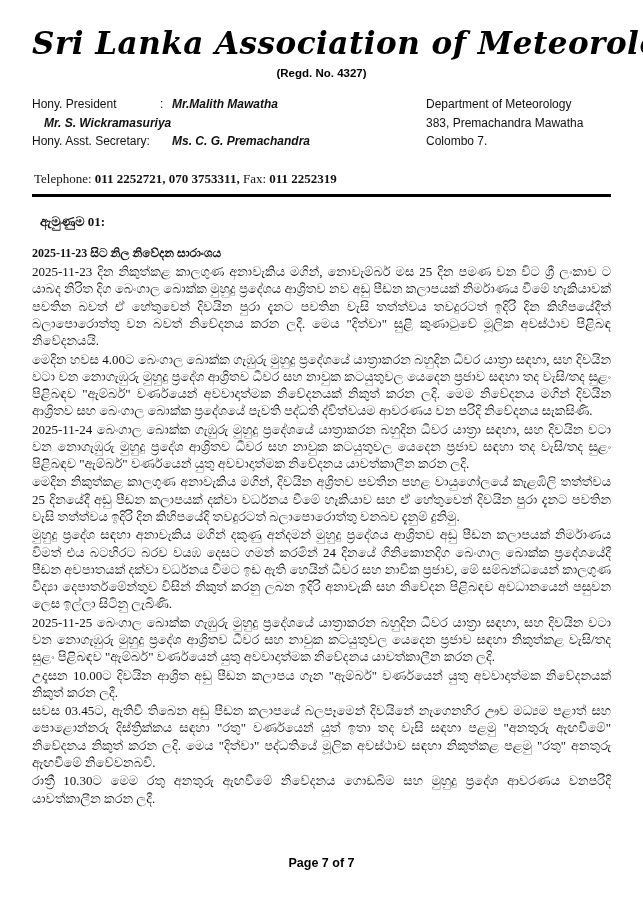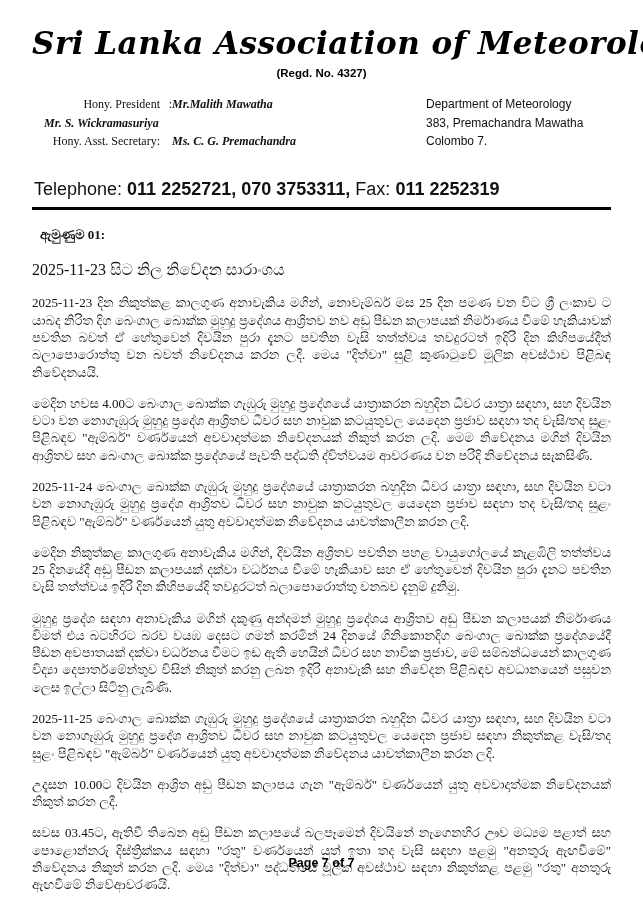--- a/index.html
+++ b/index.html
@@ -37,42 +37,41 @@
     font-size: 11.5px;
     margin-top: 7px;
     color: #000000;
   }
   .header-cols {
     display: flex;
     justify-content: space-between;
     margin-top: 16px;
   }
   .officers {
-    font-family: Liberation Serif, serif;
+    font-family: Liberation Sans, sans-serif;
     font-size: 12px;
     line-height: 1.55;
-    text-align: right;
   }
   .officer-row { display: flex; }
   .officer-label { width: 128px; flex: 0 0 auto; }
   .officer-colon { width: 12px; flex: 0 0 auto; }
   .officer-name { font-weight: bold; font-style: italic; }
   .address {
     font-family: "Liberation Sans", sans-serif;
     font-size: 12px;
     line-height: 1.55;
     width: 185px;
     font-weight: bold;
   }
   .address div { font-weight: normal; }
   .address div:first-child { font-weight: normal; }
   .telephone {
-    font-family: Liberation Sans, sans-serif;
-    font-size: 18px;
-    margin-top: 28px;
+    font-family: Liberation Serif, serif;
+    font-size: 13px;
+    margin-top: 20px;
     padding-left: 2px;
   }
   .telephone .bold { font-weight: bold; }
   .header-rule {
     border: 0;
     border-top: 3px solid #000000;
     margin: 7px 0 0 0;
     width: 100%;
   }
   
@@ -81,26 +80,26 @@
     font-size: 13px;
     line-height: 1.33;
     text-align: justify;
   }
   .attachment-heading {
     font-weight: bold;
     font-size: 13px;
     margin: 0 0 0 8px;
   }
   .summary-heading {
-    font-weight: normal;
-    font-size: 16px;
+    font-weight: bold;
+    font-size: 12px;
     margin: 16px 0 0 0;
   }
   .doc-body p {
-    margin: 14px 0 0 0;
+    margin: 1px 0 0 0;
   }
   
   .page-footer {
     position: absolute;
     left: 0;
     right: 0;
     bottom: 28px;
     text-align: center;
     font-family: "Liberation Sans", sans-serif;
     font-weight: bold;
@@ -153,21 +152,21 @@
     <div class="attachment-heading">ඇමුණුම 01:</div>
     <div class="summary-heading">2025-11-23 සිට නිල නිවේදන සාරාංශය</div>
 
     <p>2025-11-23 දින නිකුත්කළ කාලගුණ අනාවැකිය මගින්, නොවැම්බර් මස 25 දින පමණ වන විට ශ්‍රී ලංකාව ට යාබද නිරිත දිග බෙංගාල බොක්ක මුහුදු ප්‍රදේශය ආශ්‍රිතව නව අඩු පීඩන කලාපයක් නිර්මාණය වීමේ හැකියාවක් පවතින බවත් ඒ හේතුවෙන් දිවයින පුරා දැනට පවතින වැසි තත්ත්වය තවදුරටත් ඉදිරි දින කිහිපයේදීත් බලාපොරොත්තු වන බවත් නිවේදනය කරන ලදී. මෙය "දිත්වා" සුළි කුණාටුවේ මූලික අවස්ථාව පිළිබඳ නිවේදනයයි.</p>
     <p>මෙදින හවස 4.00ට බෙංගාල බොක්ක ගැඹුරු මුහුදු ප්‍රදේශයේ යාත්‍රාකරන බහුදින ධීවර යාත්‍රා සඳහා, සහ දිවයින වටා වන නොගැඹුරු මුහුදු ප්‍රදේශ ආශ්‍රිතව ධීවර සහ නාවුක කටයුතුවල යෙදෙන ප්‍රජාව සඳහා තද වැසි/තද සුළං පිළිබඳව "ඇම්බර්" වර්ණයෙන් අවවාදාත්මක නිවේදනයක් නිකුත් කරන ලදි. මෙම නිවේදනය මගින් දිවයින ආශ්‍රිතව සහ බෙංගාල බොක්ක ප්‍රදේශයේ පැවති පද්ධති ද්විත්වයම ආවරණය වන පරිදි නිවේදනය සැකසිණි.</p>
     <p>2025-11-24 බෙංගාල බොක්ක ගැඹුරු මුහුදු ප්‍රදේශයේ යාත්‍රාකරන බහුදින ධීවර යාත්‍රා සඳහා, සහ දිවයින වටා වන නොගැඹුරු මුහුදු ප්‍රදේශ ආශ්‍රිතව ධීවර සහ නාවුක කටයුතුවල යෙදෙන ප්‍රජාව සඳහා තද වැසි/තද සුළං පිළිබඳව "ඇම්බර්" වර්ණයෙන් යුතු අවවාදාත්මක නිවේදනය යාවත්කාලීන කරන ලදි.</p>
     <p>මෙදින නිකුත්කළ කාලගුණ අනාවැකිය මගින්, දිවයින අශ්‍රිතව පවතින පහළ වායුගෝලයේ කැළඹිලි තත්ත්වය 25 දිනයේදී අඩු පීඩන කලාපයක් දක්වා වර්ධනය වීමේ හැකියාව සහ ඒ හේතුවෙන් දිවයින පුරා දැනට පවතින වැසි තත්ත්වය ඉදිරි දින කිහිපයේදි තවදුරටත් බලාපොරොත්තු වනබව දැනුම් දුනිමු.</p>
     <p>මුහුදු ප්‍රදේශ සඳහා අනාවැකිය මගින් දකුණු අන්දමන් මුහුදු ප්‍රදේශය ආශ්‍රිතව අඩු පීඩන කලාපයක් නිර්මාණය විමත් එය බටහිරට බරව වයඹ දෙසට ගමන් කරමින් 24 දිනයේ ගිනිකොනදිග බෙංගාල බොක්ක ප්‍රදේශයේදී පීඩන අවපාතයක් දක්වා වර්ධනය වීමට ඉඩ ඇති හෙයින් ධීවර සහ නාවික ප්‍රජාව, මේ සම්බන්ධයෙන් කාලගුණ විද්‍යා දෙපාර්තමේන්තුව විසින් නිකුත් කරනු ලබන ඉදිරි අනාවැකි සහ නිවේදන පිළිබඳව අවධානයෙන් පසුවන ලෙස ඉල්ලා සිටිනු ලැබිණි.</p>
     <p>2025-11-25 බෙංගාල බොක්ක ගැඹුරු මුහුදු ප්‍රදේශයේ යාත්‍රාකරන බහුදින ධීවර යාත්‍රා සඳහා, සහ දිවයින වටා වන නොගැඹුරු මුහුදු ප්‍රදේශ ආශ්‍රිතව ධීවර සහ නාවුක කටයුතුවල යෙදෙන ප්‍රජාව සඳහා නිකුත්කළ වැසි/තද සුළං පිළිබඳව "ඇම්බර්" වර්ණයෙන් යුතු අවවාදාත්මක නිවේදනය යාවත්කාලීන කරන ලදි.</p>
     <p>උදෑසන 10.00ට දිවයින ආශ්‍රිත අඩු පීඩන කලාපය ගැන "ඇම්බර්" වර්ණයෙන් යුතු අවවාදාත්මක නිවේදනයක් නිකුත් කරන ලදී.</p>
-    <p>සවස 03.45ට, ඇතිවී තිබෙන අඩු පීඩන කලාපයේ බලපෑමෙන් දිවයිනේ නැගෙනහිර ඌව මධ්‍යම පළාත් සහ පොළොන්නරු දිස්ත්‍රික්කය සඳහා "රතු" වර්ණයෙන් යුත් ඉතා තද වැසි සඳහා පළමු "අනතුරු ඇඟවීමේ" නිවේදනය නිකුත් කරන ලදි. මෙය "දිත්වා" පද්ධතියේ මූලික අවස්ථාව සඳහා නිකුත්කළ පළමු "රතු" අනතුරු ඇඟවීමේ නිවේආවරණයි.</p>
+    <p>සවස 03.45ට, ඇතිවී තිබෙන අඩු පීඩන කලාපයේ බලපෑමෙන් දිවයිනේ නැගෙනහිර ඌව මධ්‍යම පළාත් සහ පොළොන්නරු දිස්ත්‍රික්කය සඳහා "රතු" වර්ණයෙන් යුත් ඉතා තද වැසි සඳහා පළමු "අනතුරු ඇඟවීමේ" නිවේදනය නිකුත් කරන ලදි. මෙය "දිත්වා" පද්ධතියේ මූලික අවස්ථාව සඳහා නිකුත්කළ පළමු "රතු" අනතුරු ඇඟවීමේ නිවේවනබවි.</p>
     <p>රාත්‍රී 10.30ට මෙම රතු අනතුරු ඇඟවීමේ නිවේදනය ගොඩබිම සහ මුහුදු ප්‍රදේශ ආවරණය වනපරිදි යාවත්කාලීන කරන ලදී.</p>
 
   </div>
 
   <div class="page-footer">
     <span>Page 7 of 7</span>
   </div>
 
 </div>
 

